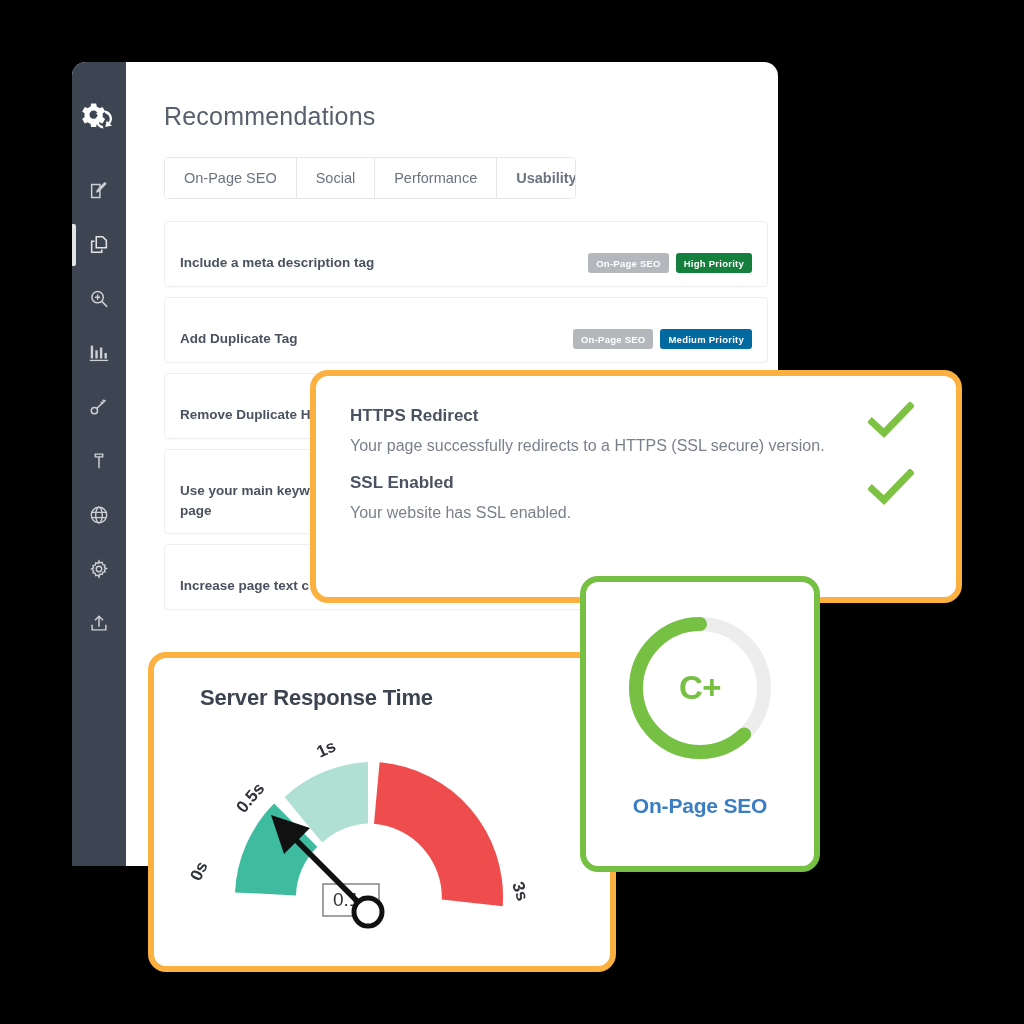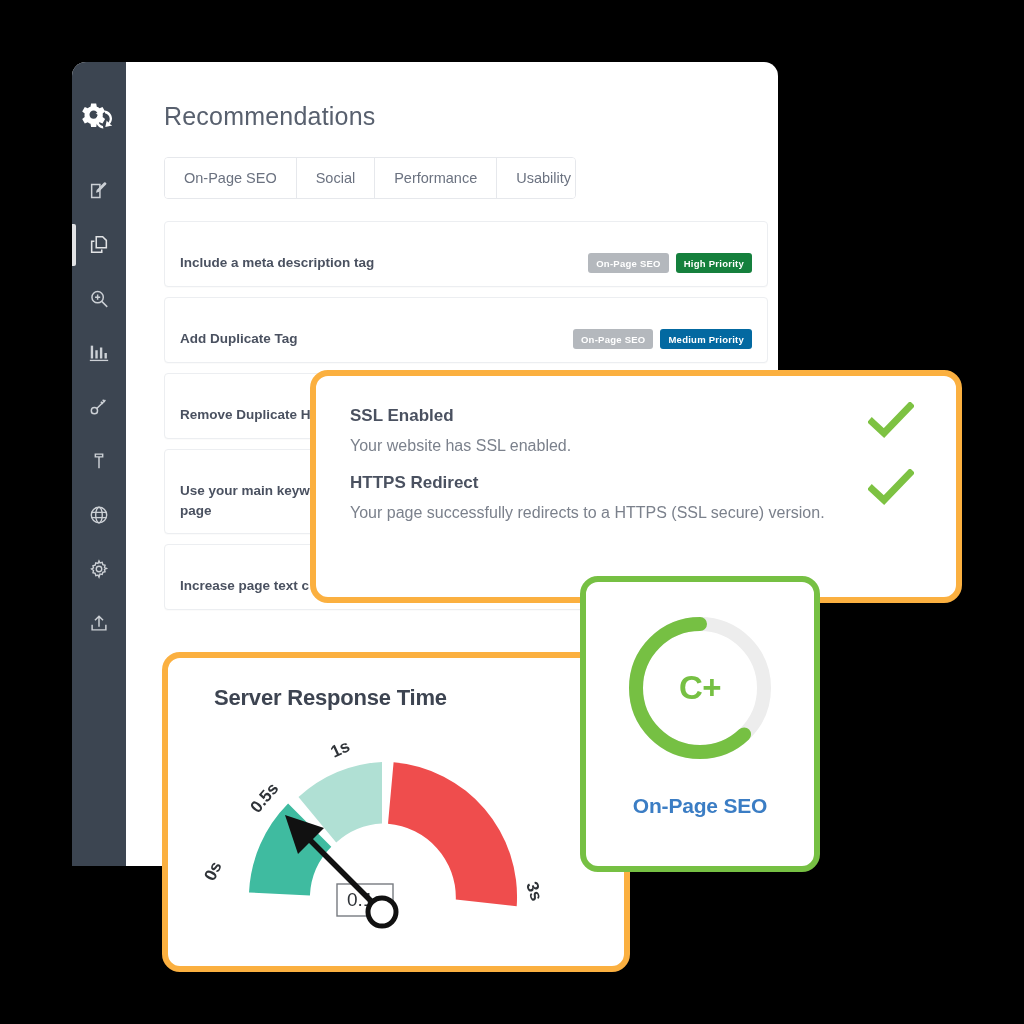--- a/index.html
+++ b/index.html
@@ -59,21 +59,21 @@
   .tabs { display: flex; width: 412px; border-radius: 4px; overflow: hidden; border: 1px solid #e6e8ec; }
   .tab {
     flex: 0 0 auto;
     padding: 12px 19px;
     font-size: 14.5px;
     color: #6b7280;
     background: #fff;
     border-right: 1px solid #e6e8ec;
     white-space: nowrap;
   }
-  .tab:last-child { border-right: none; }
+  .tab:last-child { border-right: none; font-weight: bold; }
 
   .rec-list { margin-top: 22px; width: 604px; }
   .rec-row {
     background: #fff;
     border: 1px solid #eceef1;
     border-radius: 4px;
     margin-bottom: 10px;
     min-height: 52px;
     display: flex; align-items: center;
     padding: 31px 15px 13px 15px;
@@ -144,21 +144,21 @@
   }
   .grade-label {
     margin-top: 26px;
     font-size: 21px; font-weight: 700; color: #3b7dc4;
     letter-spacing: -.2px;
   }
 
   
   .gauge-card {
     position: absolute;
-    left: 162px; top: 652px;
+    left: 148px; top: 652px;
     width: 468px; height: 320px;
     background: #ffffff;
     border: 6px solid #fbb040;
     border-radius: 18px;
     padding: 27px 0 0 46px;
   }
   .gauge-title {
     font-size: 22px; font-weight: 700; color: #3d4451;
     letter-spacing: -.2px;
   }
@@ -324,38 +324,38 @@
             <span class="badge cat">On-Page SEO</span>
             <span class="badge medium">Medium Priority</span>
           </div>
         </div>
 
       </div>
     </main>
   </div>
 
   <div class="ssl-card">
+    <div class="ssl-row">
+      <div class="ssl-name">HTTPS Redirect</div>
+      <div class="ssl-desc">Your page successfully redirects to a HTTPS (SSL secure) version.</div>
+      <span class="ssl-check">
+        <svg width="46" height="38" viewBox="0 0 46 38">
+          <path d="M4 20 L16 31 L42 4" stroke="#7dc242" stroke-width="7" fill="none" stroke-linecap="square" stroke-linejoin="miter"></path>
+        </svg>
+      </span>
+    </div>
     <div class="ssl-row">
       <div class="ssl-name">SSL Enabled</div>
       <div class="ssl-desc">Your website has SSL enabled.</div>
       <span class="ssl-check">
         <svg width="46" height="38" viewBox="0 0 46 38">
           <path d="M4 20 L16 31 L42 4" stroke="#7dc242" stroke-width="7" fill="none" stroke-linecap="square" stroke-linejoin="miter"></path>
         </svg>
       </span>
     </div>
-    <div class="ssl-row">
-      <div class="ssl-name">HTTPS Redirect</div>
-      <div class="ssl-desc">Your page successfully redirects to a HTTPS (SSL secure) version.</div>
-      <span class="ssl-check">
-        <svg width="46" height="38" viewBox="0 0 46 38">
-          <path d="M4 20 L16 31 L42 4" stroke="#7dc242" stroke-width="7" fill="none" stroke-linecap="square" stroke-linejoin="miter"></path>
-        </svg>
-      </span>
-    </div>
   </div>
 
   <div class="gauge-card">
     <div class="gauge-title">Server Response Time</div>
 
     <svg class="gauge-svg" width="430" height="230" viewBox="0 0 430 230">
 
       <path d="M 123.9 179.4 A 74 74 0 0 1 145.3 130.8 L 102.1 87.6 A 135 135 0 0 0 63 176.4 Z" transform="translate(196,196) rotate(0) translate(-196,-196)" fill="#3fbba0"></path>
 
       <path d="M 150.2 126.6 A 74 74 0 0 1 196 107.6 L 196 46 A 135 135 0 0 0 112.5 81 Z" fill="#b0e0d4"></path>

